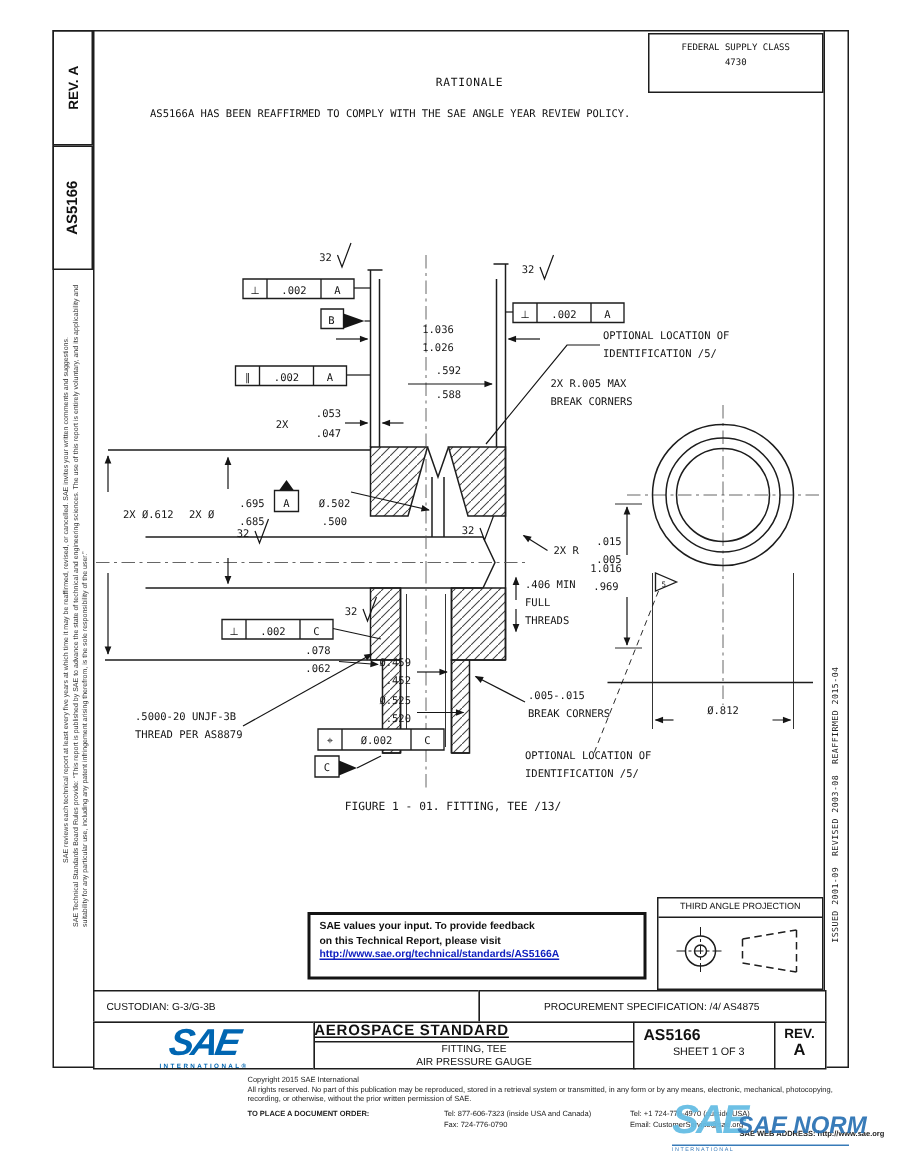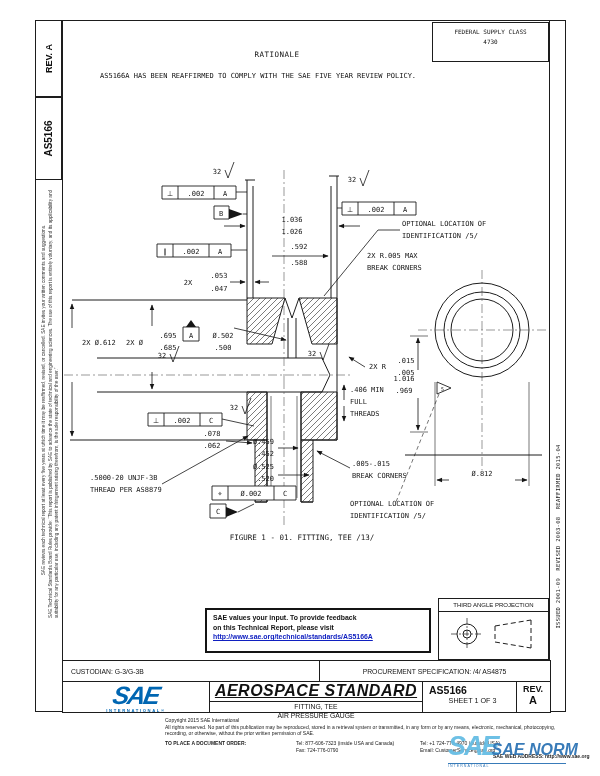--- a/index.html
+++ b/index.html
@@ -15,21 +15,21 @@
   .tinyv{font-size:4.7px;line-height:1.25;color:#333;text-align:left;}
   .histv{font-size:5.5px;color:#222;letter-spacing:.3px;}
   .fsc{font-size:6px;text-align:center;line-height:1.6;padding-top:4px;}
   .rat-title{font-size:7.5px;letter-spacing:.5px;}
   .rat-body{font-size:7px;}
   .fb{border:2.5px solid #141414;background:#fff;font-size:6.9px;font-weight:bold;line-height:1.4;padding:3px 6px;box-sizing:border-box;}
   .fb .lnk{color:#1020c0;text-decoration:underline;}
   .tb-cell{position:absolute;border:1.5px solid #1d1d1d;box-sizing:border-box;background:#fff;}
   .cust{font-size:6.8px;display:flex;align-items:center;padding-left:8px;}
   .proc{font-size:6.8px;display:flex;align-items:center;justify-content:center;}
-  .aero{font-size:16px;font-weight:bold;text-decoration:underline;letter-spacing:.5px;text-align:center;font-style:italic;}
+  .aero{font-size:10px;font-weight:bold;text-decoration:underline;letter-spacing:.5px;}
   .ttl{font-size:6.8px;text-align:center;line-height:1.35;}
   .docnum{font-size:10.5px;font-weight:bold;}
   .sheet{font-size:7.2px;text-align:center;}
   .revlab{font-size:9px;font-weight:bold;text-align:center;}
   .revval{font-size:11px;font-weight:bold;text-align:center;}
   .saelogo{text-align:center;}
   .sae-main{font:italic 900 25px "Liberation Sans",sans-serif;color:#0066b2;letter-spacing:-2px;display:inline-block;transform:skewX(-10deg);}
   .sae-intl{display:block;font-size:4.2px;letter-spacing:1.6px;color:#0066b2;font-weight:bold;margin-top:-2px;}
   .foot{font-size:5px;color:#222;line-height:1.3;}
   .wm{opacity:.95;}
@@ -62,25 +62,25 @@
   <span>SAE reviews each technical report at least every five years at which time it may be reaffirmed, revised, or cancelled. SAE invites your written comments and suggestions.</span>
 </div>
 <div class="abs vrot histv mono" style="left:367px;top:434px;width:380px;height:9px;justify-content:flex-start;">
   <span>ISSUED 2001-09  REVISED 2003-08  REAFFIRMED 2015-04</span>
 </div>
 
 <div class="bx fsc mono" style="left:432px;top:22px;width:117px;height:40px;">
   <div>FEDERAL SUPPLY CLASS</div>
   <div>4730</div>
 </div>
-<div class="abs mono rat-title" style="left:62px;top:50px;width:430px;text-align:center;">
+<div class="abs mono rat-title" style="left:62px;top:50px;width:430px;text-align:center;padding-left:36px;">
   <span>RATIONALE</span>
 </div>
 <div class="abs mono rat-body" style="left:100px;top:72px;width:440px;">
-  <span>AS5166A HAS BEEN REAFFIRMED TO COMPLY WITH THE SAE FIVE YEAR REVIEW POLICY.</span>
+  <span>AS5166A HAS BEEN REAFFIRMED TO COMPLY WITH THE SAE ANGLE YEAR REVIEW POLICY.</span>
 </div>
 
 <svg class="abs" style="left:62px;top:130px;" width="487" height="478" viewBox="0 0 487 478">
   <defs>
     <pattern id="h" width="6" height="6" patternUnits="userSpaceOnUse">
       <path d="M0,6 L6,0" stroke="#444" stroke-width="0.7"></path>
     </pattern>
     <marker id="ah" viewBox="0 0 10 10" refX="9" refY="5" markerWidth="9" markerHeight="7" orient="auto-start-reverse">
       <path d="M0,1 L10,5 L0,9 z" fill="#151515"></path>
     </marker>

